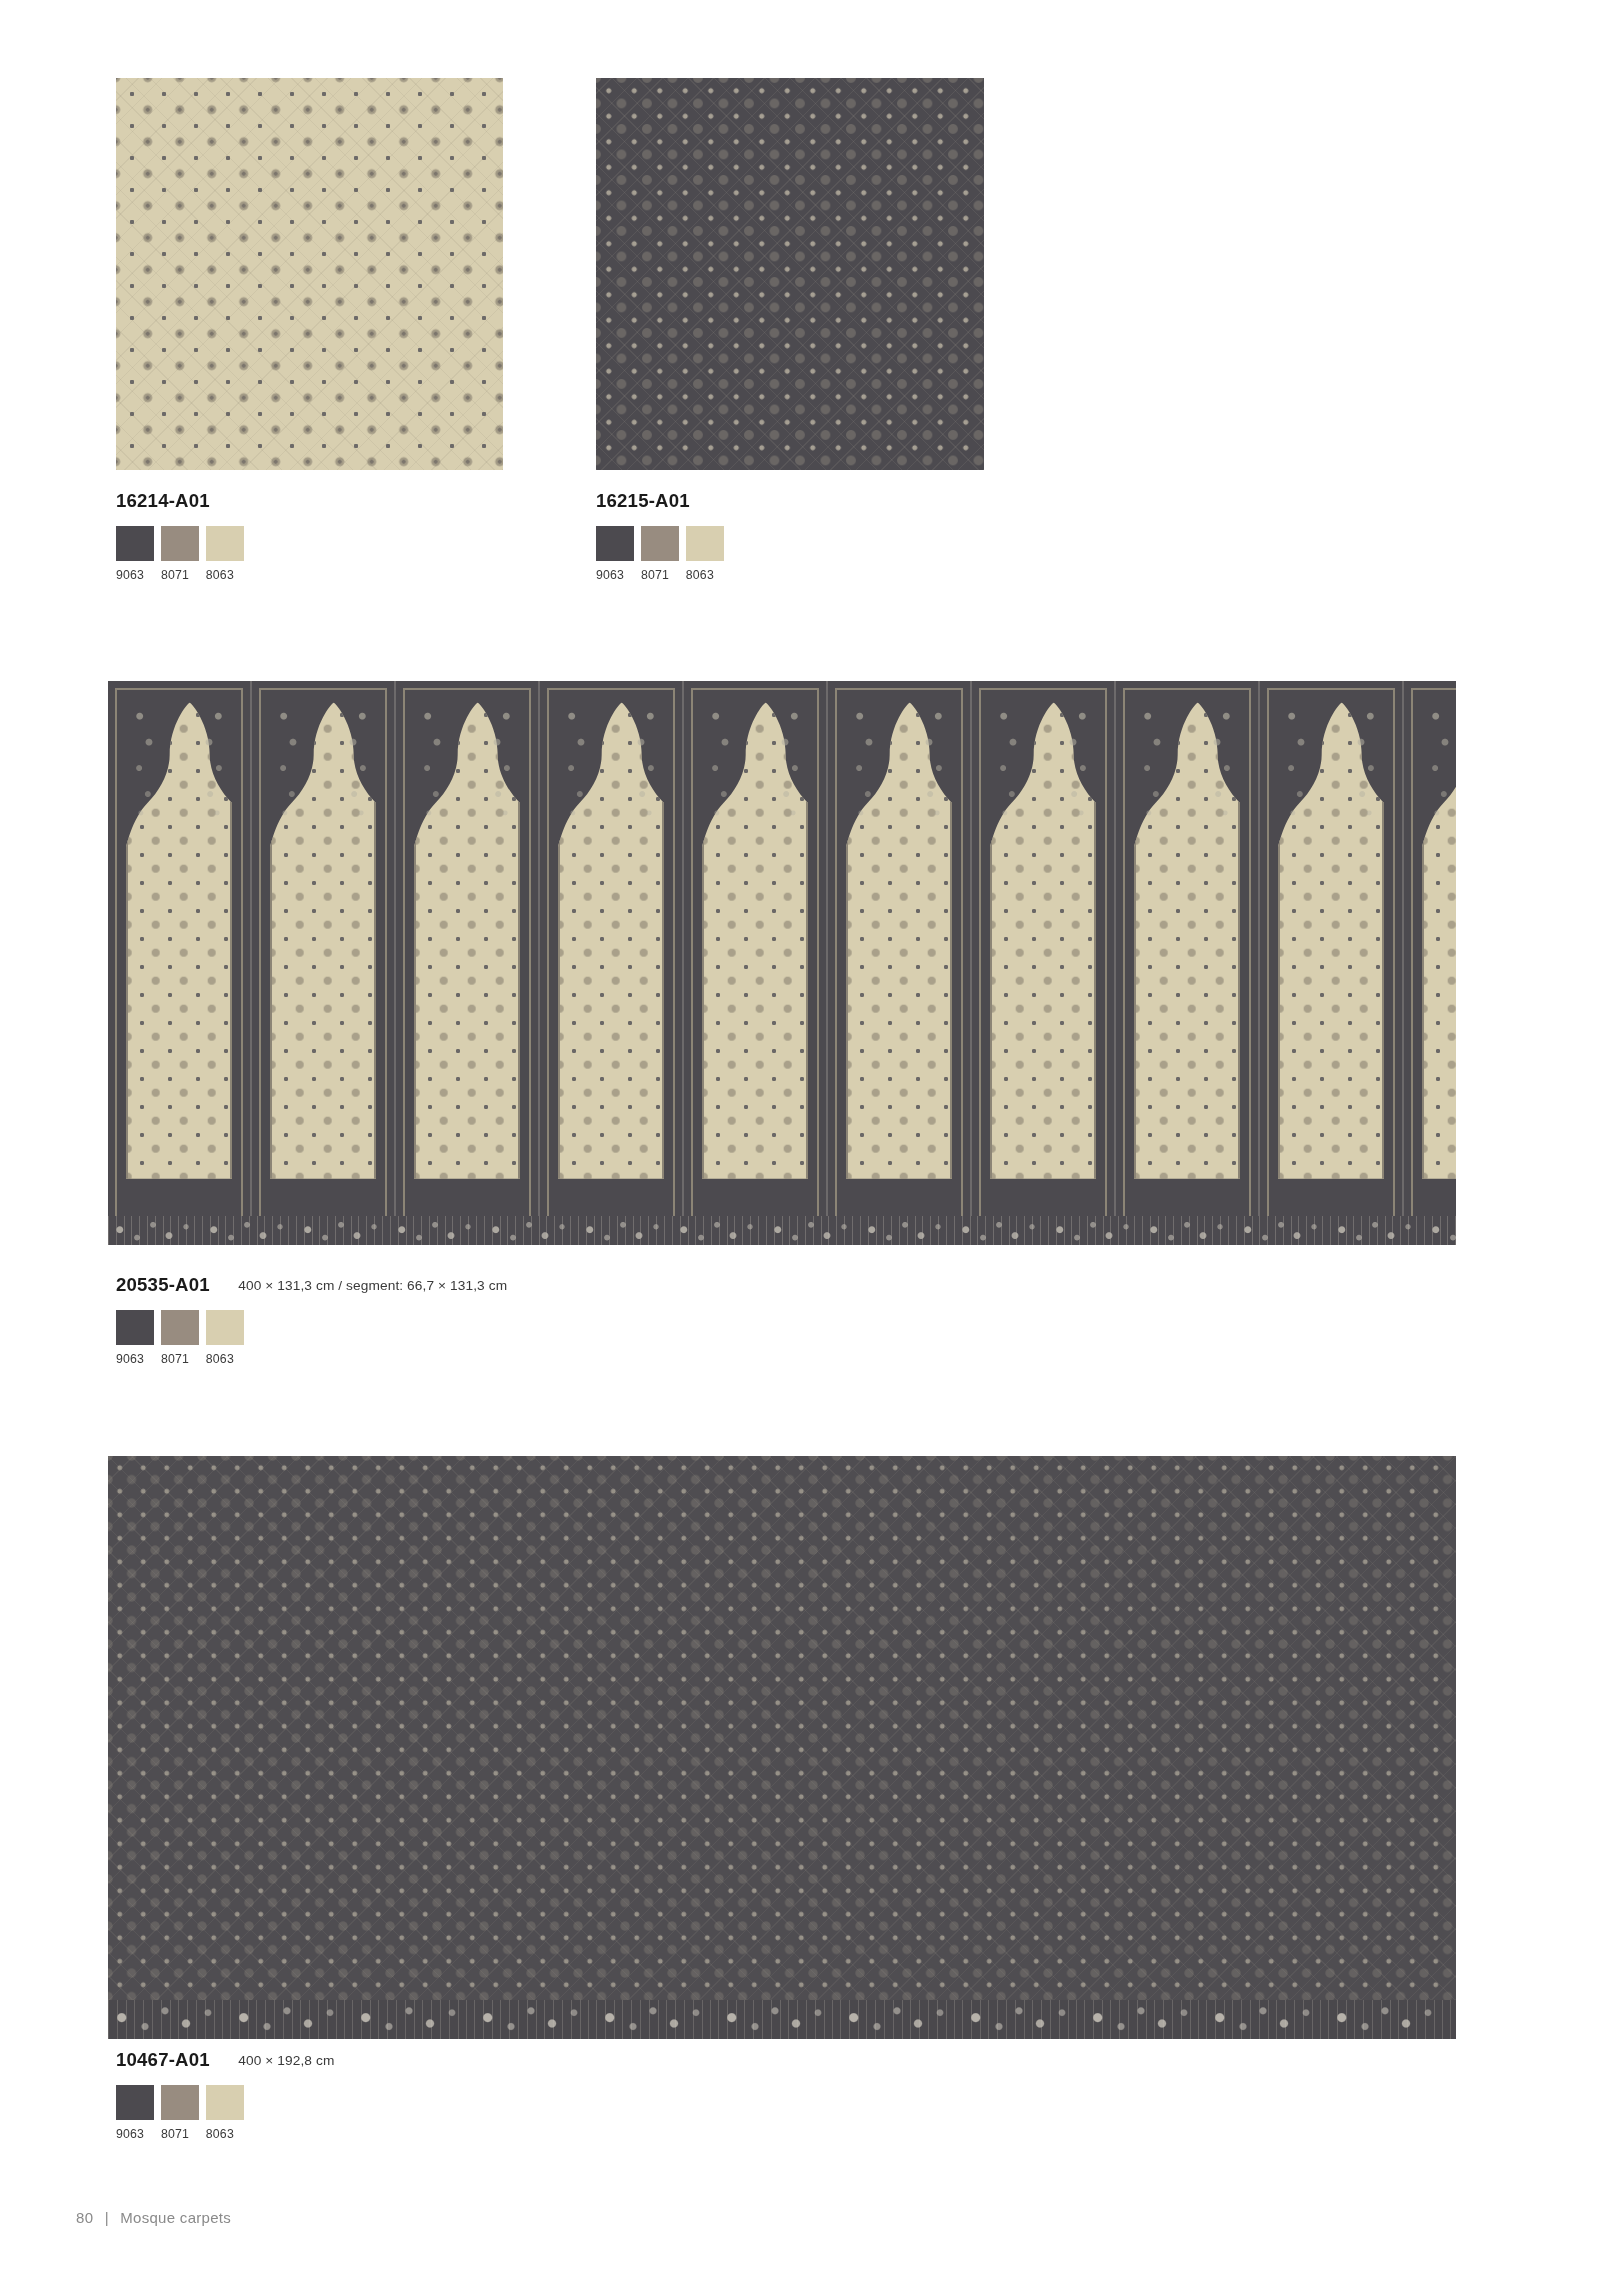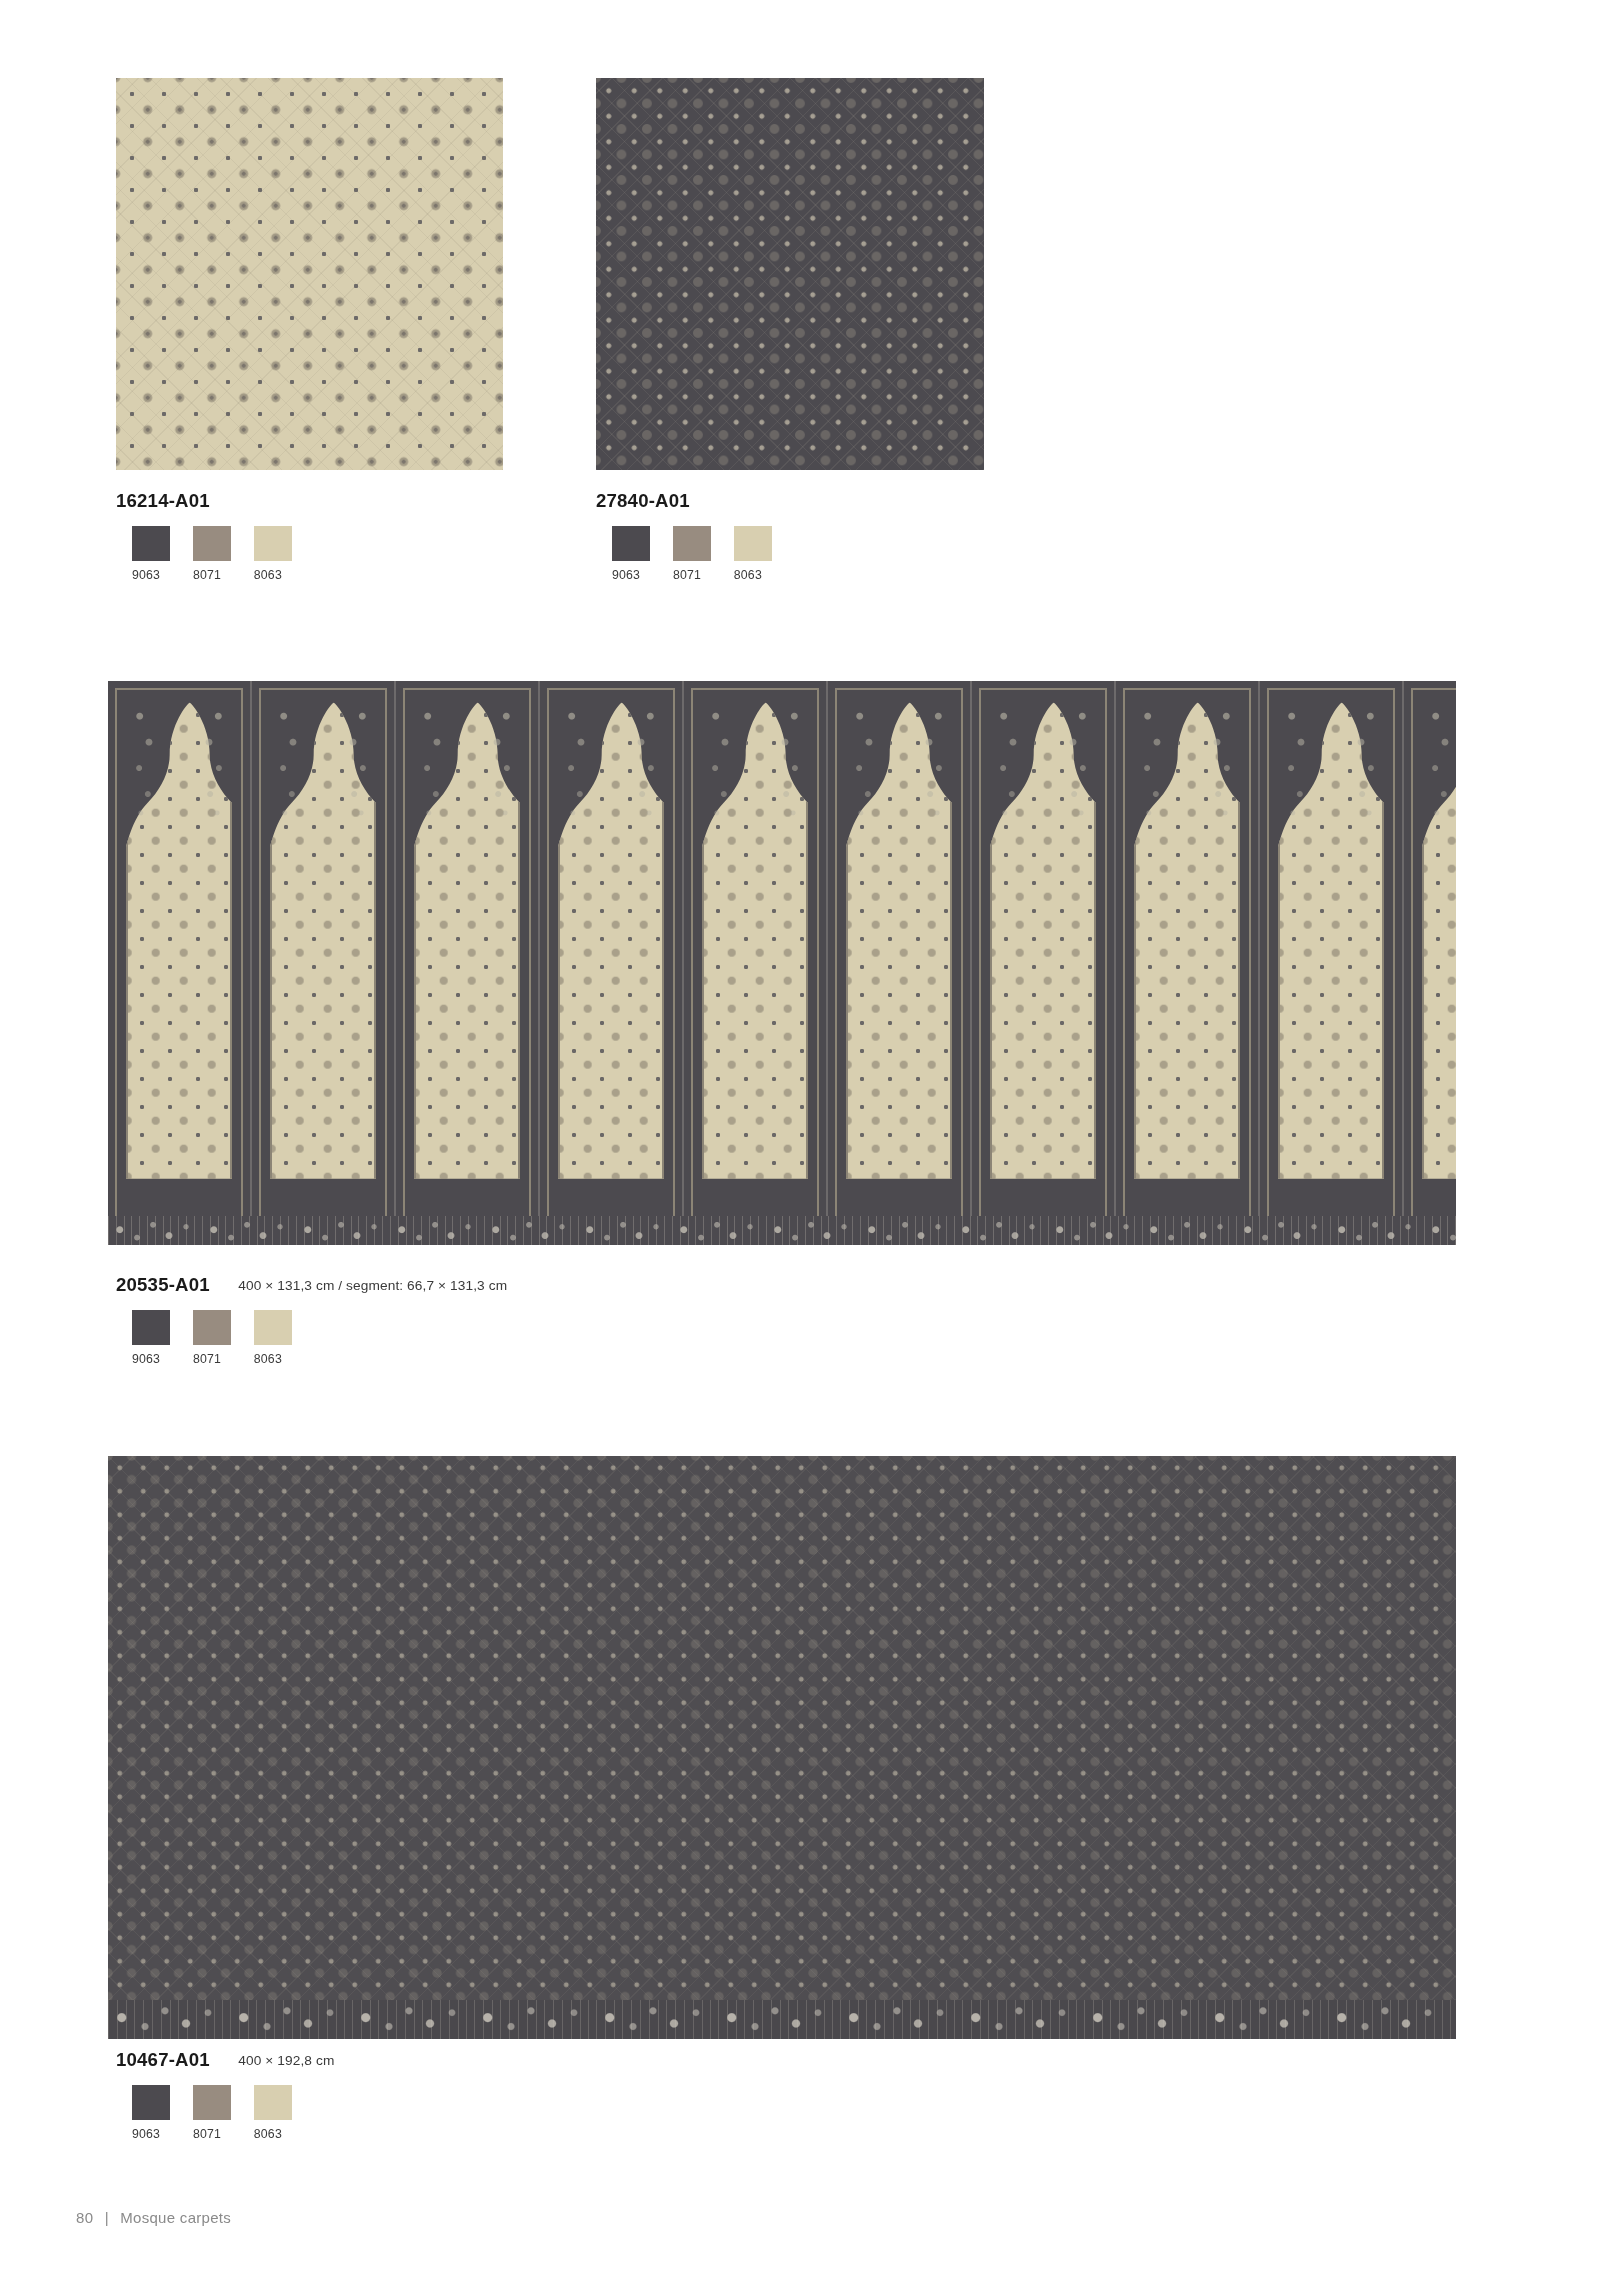--- a/index.html
+++ b/index.html
@@ -44,21 +44,20 @@
   .colorbar {
     margin-top: 13.7px;
     display: flex;
     gap: 6.9px;
   }
   .color-col {
     display: flex;
     flex-direction: column;
     align-items: flex-start;
     width: 38px;
-    margin-left: 16px;
   }
   .chip {
     width: 38px;
     height: 35px;
   }
   .chip-label {
     font-size: 12.3px;
     color: #3a3a3a;
     margin-top: 6.9px;
     letter-spacing: 0.2px;
@@ -252,21 +251,21 @@
       <div class="color-col">
         <div class="chip" style="background:#d8cfb0"></div>
         <div class="chip-label">8063</div>
       </div>
     </div>
   </div>
 
   <div class="art pat-dark" style="left:596px; top:78px; width:388px; height:392px;"></div>
 
   <div class="product" style="left:596px; top:490px;">
-    <span class="product-title">27840-A01</span>
+    <span class="product-title">16215-A01</span>
     <div class="colorbar">
       <div class="color-col">
         <div class="chip" style="background:#4c4a4f"></div>
         <div class="chip-label">9063</div>
       </div>
       <div class="color-col">
         <div class="chip" style="background:#988c80"></div>
         <div class="chip-label">8071</div>
       </div>
       <div class="color-col">

